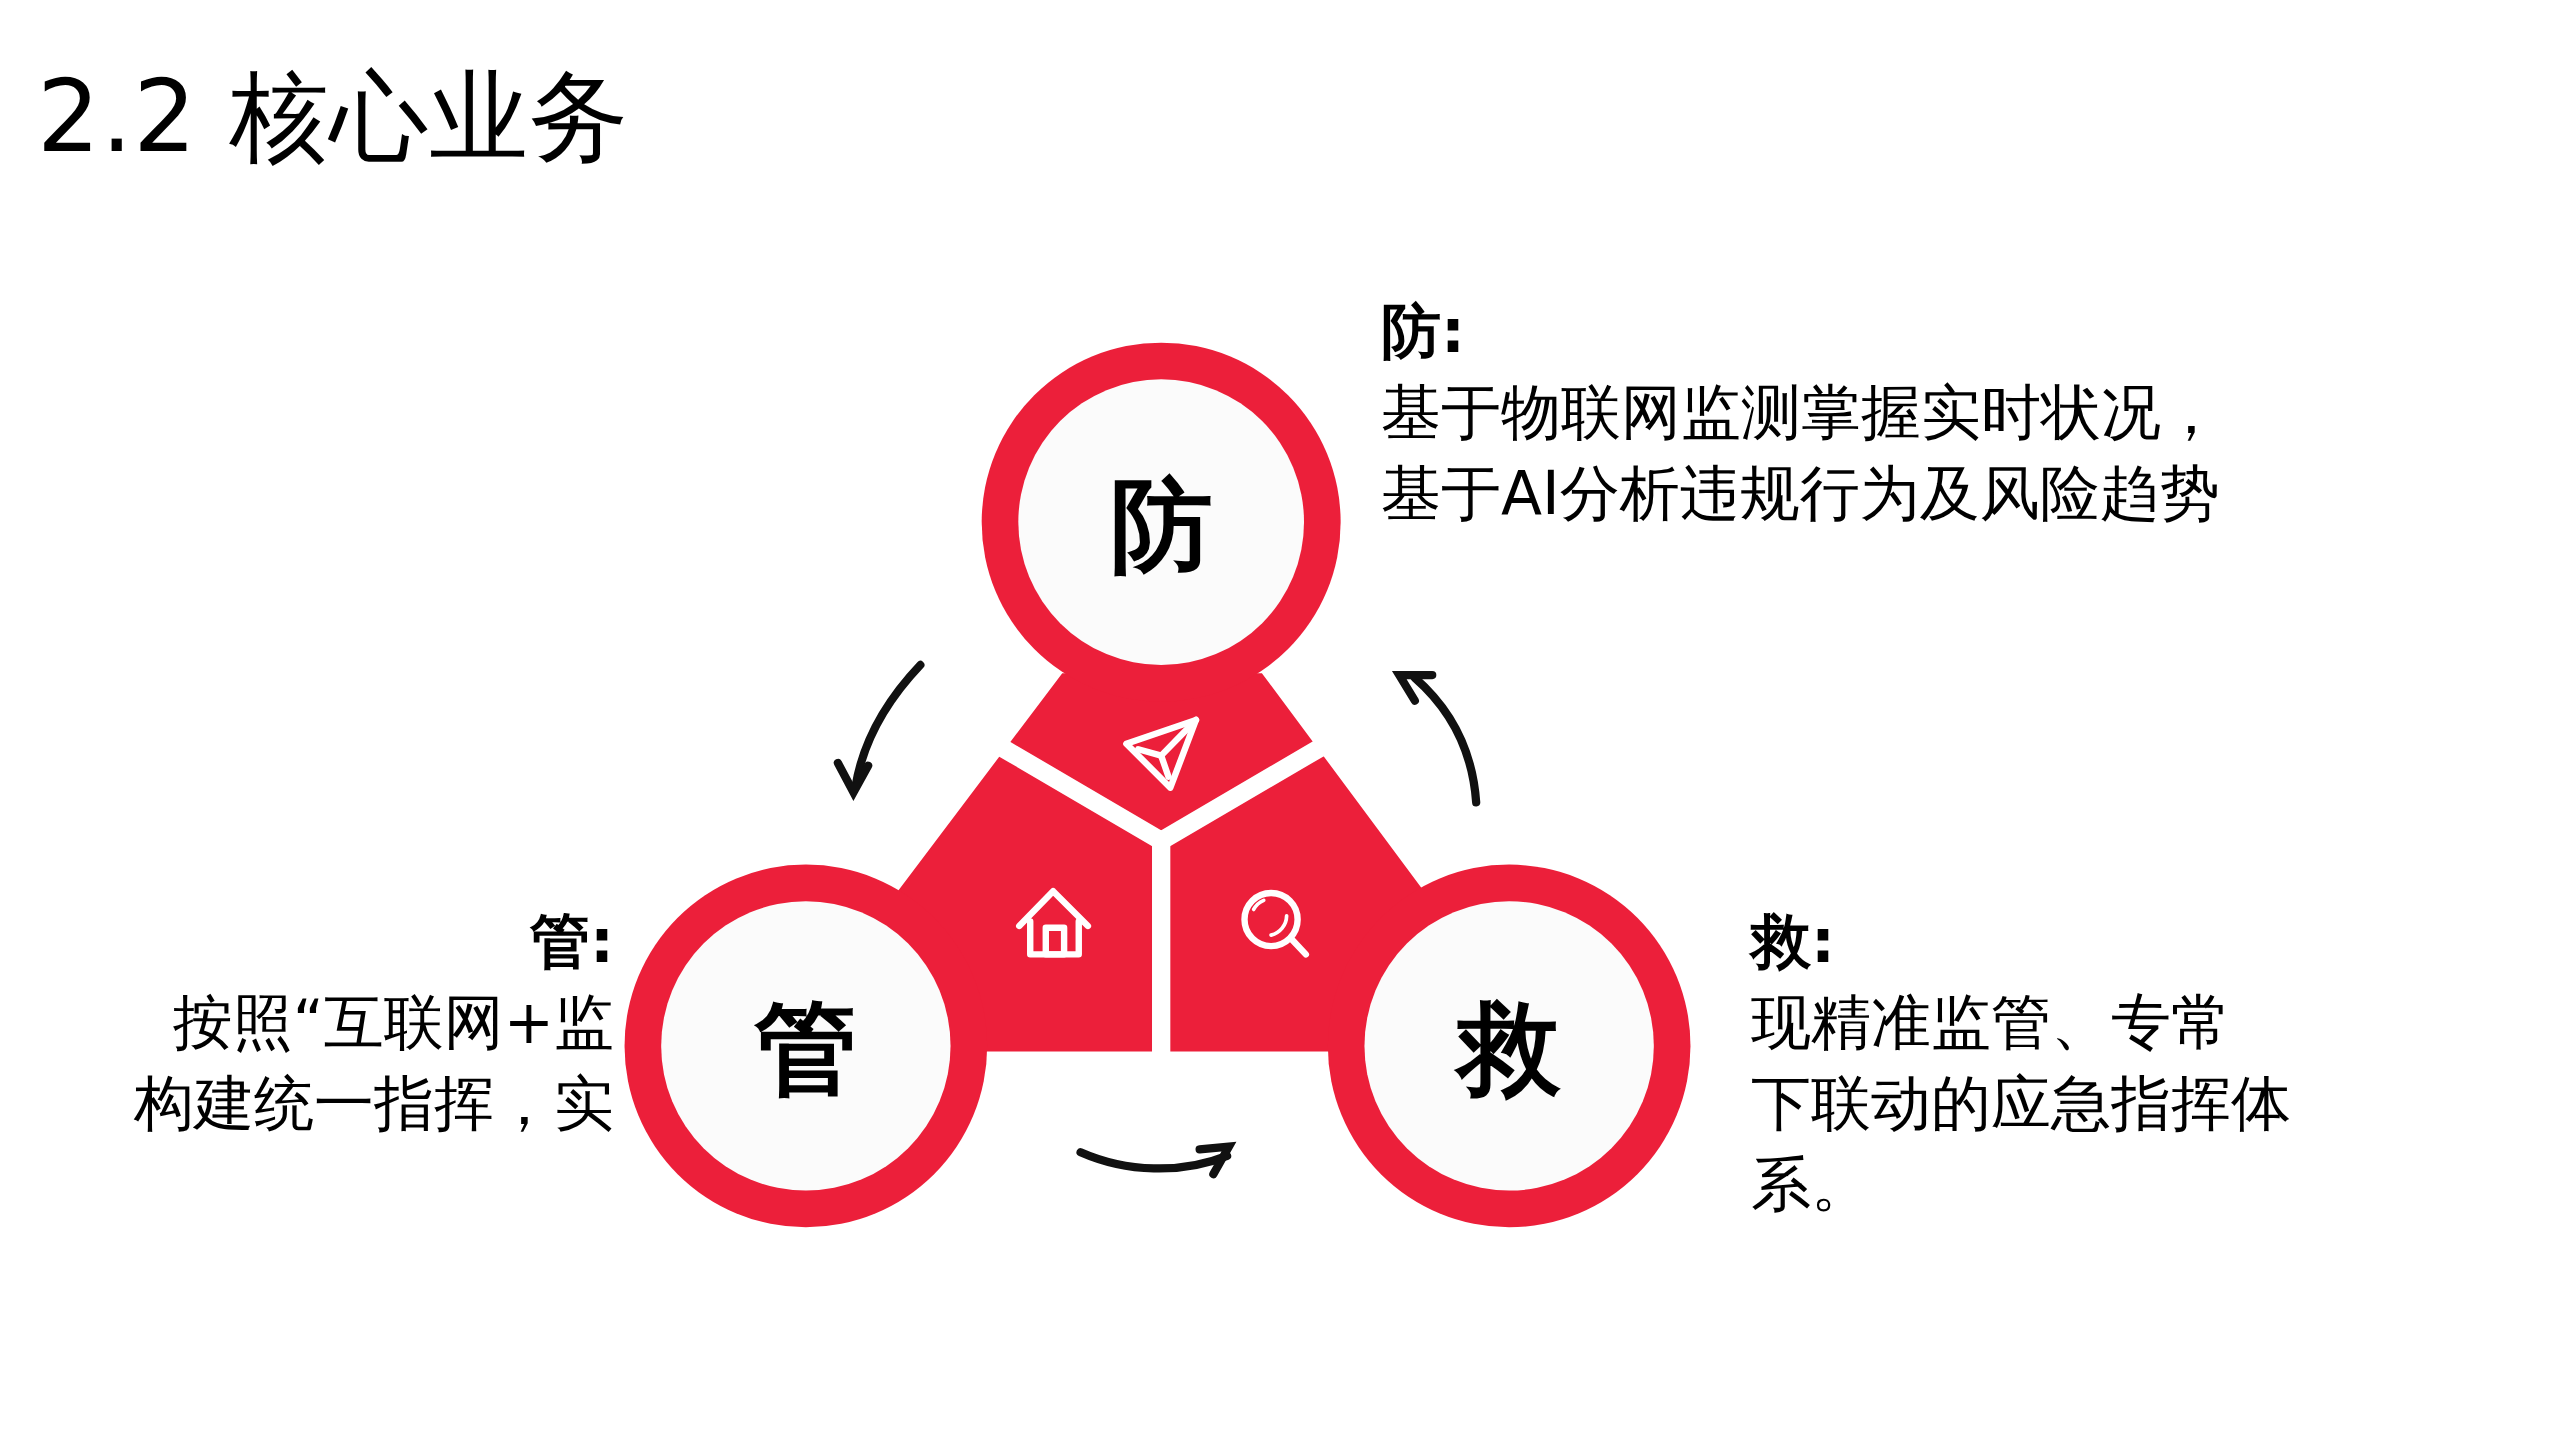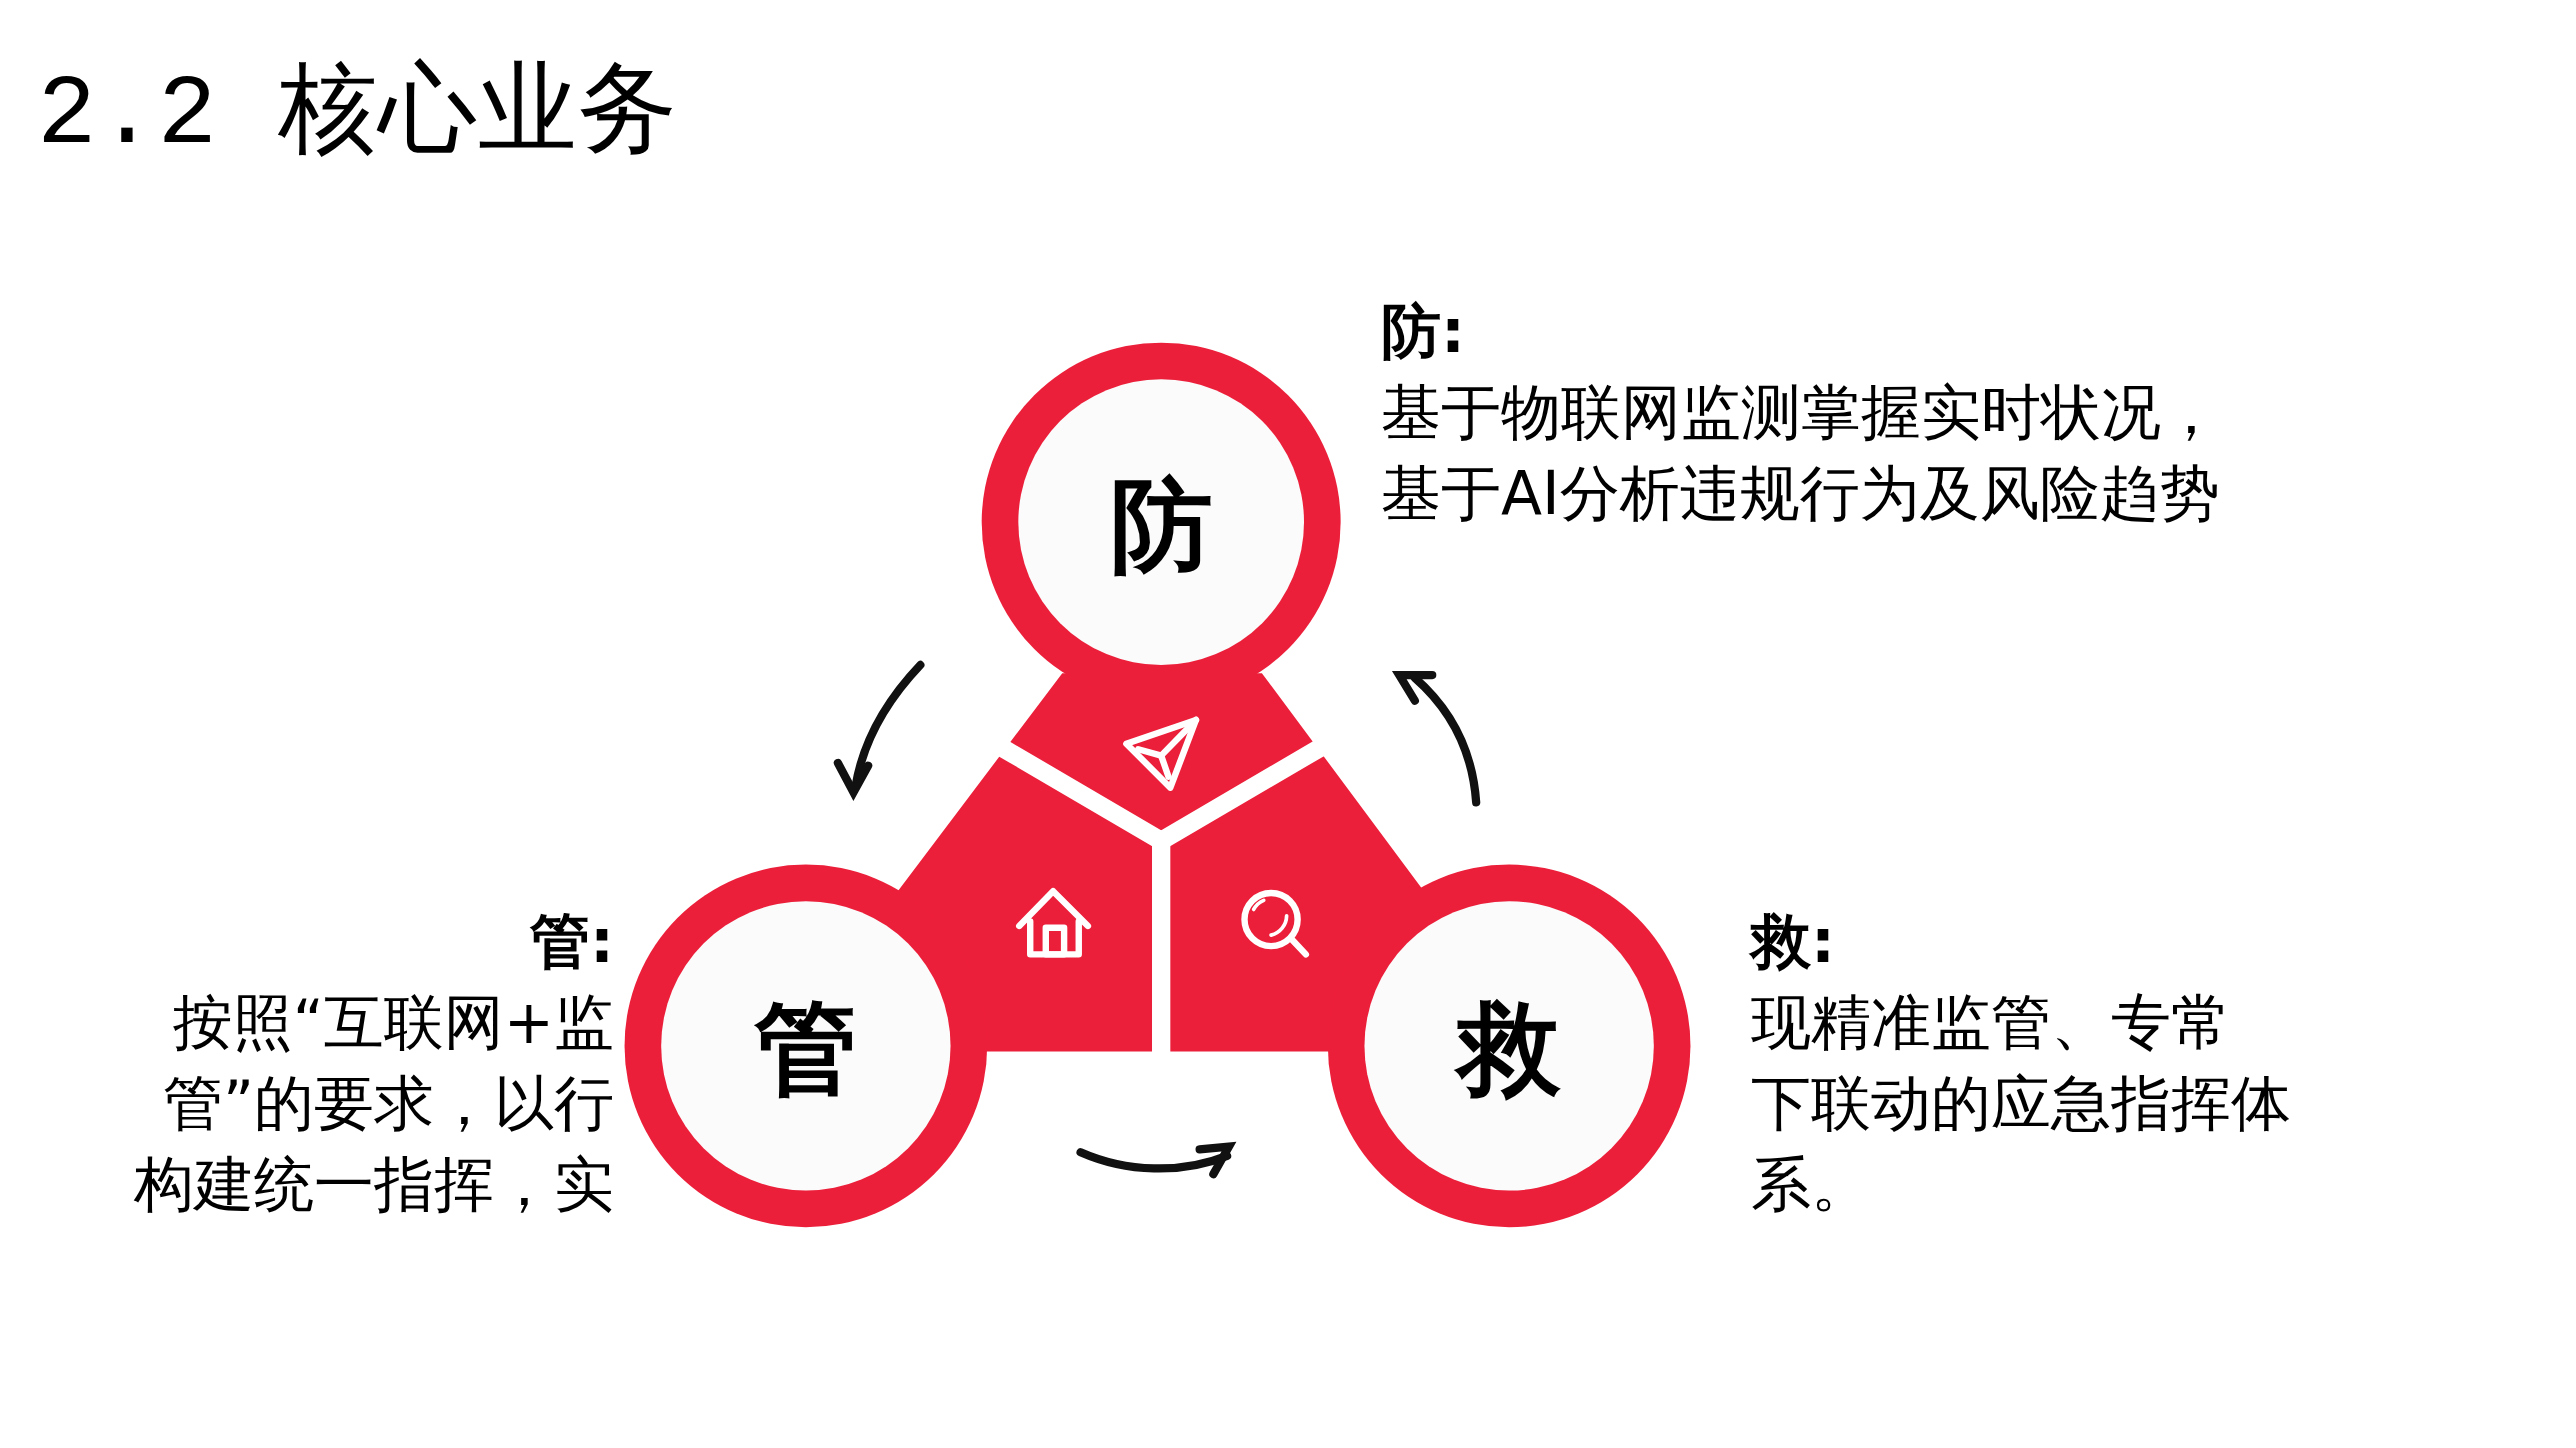--- a/index.html
+++ b/index.html
@@ -1,19 +1,19 @@
 <!DOCTYPE html>
 <html style="font-size:14.7px"><head>
 <meta charset="utf-8">
 <style>
   html, body { margin:0; padding:0; background:#ffffff; }
   body { width:2576px; height:1449px; position:relative; overflow:hidden;
          font-family:"DejaVu Sans","Liberation Sans",sans-serif; color:#000; }
   .title { position:absolute; left:37px; top:57px; font-size:99px; line-height:119px;
-           font-weight:400; letter-spacing:0.9px; white-space:nowrap;font-family:Liberation Mono, monospace; }
+           font-weight:400; letter-spacing:0.9px; white-space:nowrap; }
   svg.diagram { position:absolute; left:0; top:0; }
   .circle-label { font-family:"DejaVu Sans","Liberation Sans",sans-serif; font-weight:700;
                   font-size:112px; fill:#000; }
   .block { position:absolute; font-size:60px; line-height:81px; white-space:nowrap; }
   .block .head { font-weight:700; }
   .block.fang { left:1381px; top:291px; }
   .block.guan { right:1962px; top:901px; text-align:right; }
   .block.jiu { left:1751px; top:901px; }
   .block .line { display:block; }
 </style>
@@ -81,21 +81,20 @@
 
 <div class="block fang">
   <span class="line head">防:</span>
   <span class="line">基于物联网监测掌握实时状况，</span>
   <span class="line">基于AI分析违规行为及风险趋势</span>
 </div>
 
 <div class="block guan">
   <span class="line head">管:</span>
   <span class="line">按照“互联网+监</span>
-  <span class="line">管”的要求，以行</span>
   <span class="line">构建统一指挥，实</span>
 </div>
 
 <div class="block jiu">
   <span class="line head">救:</span>
   <span class="line">现精准监管、专常</span>
   <span class="line">下联动的应急指挥体</span>
   <span class="line">系。</span>
 </div>
 

